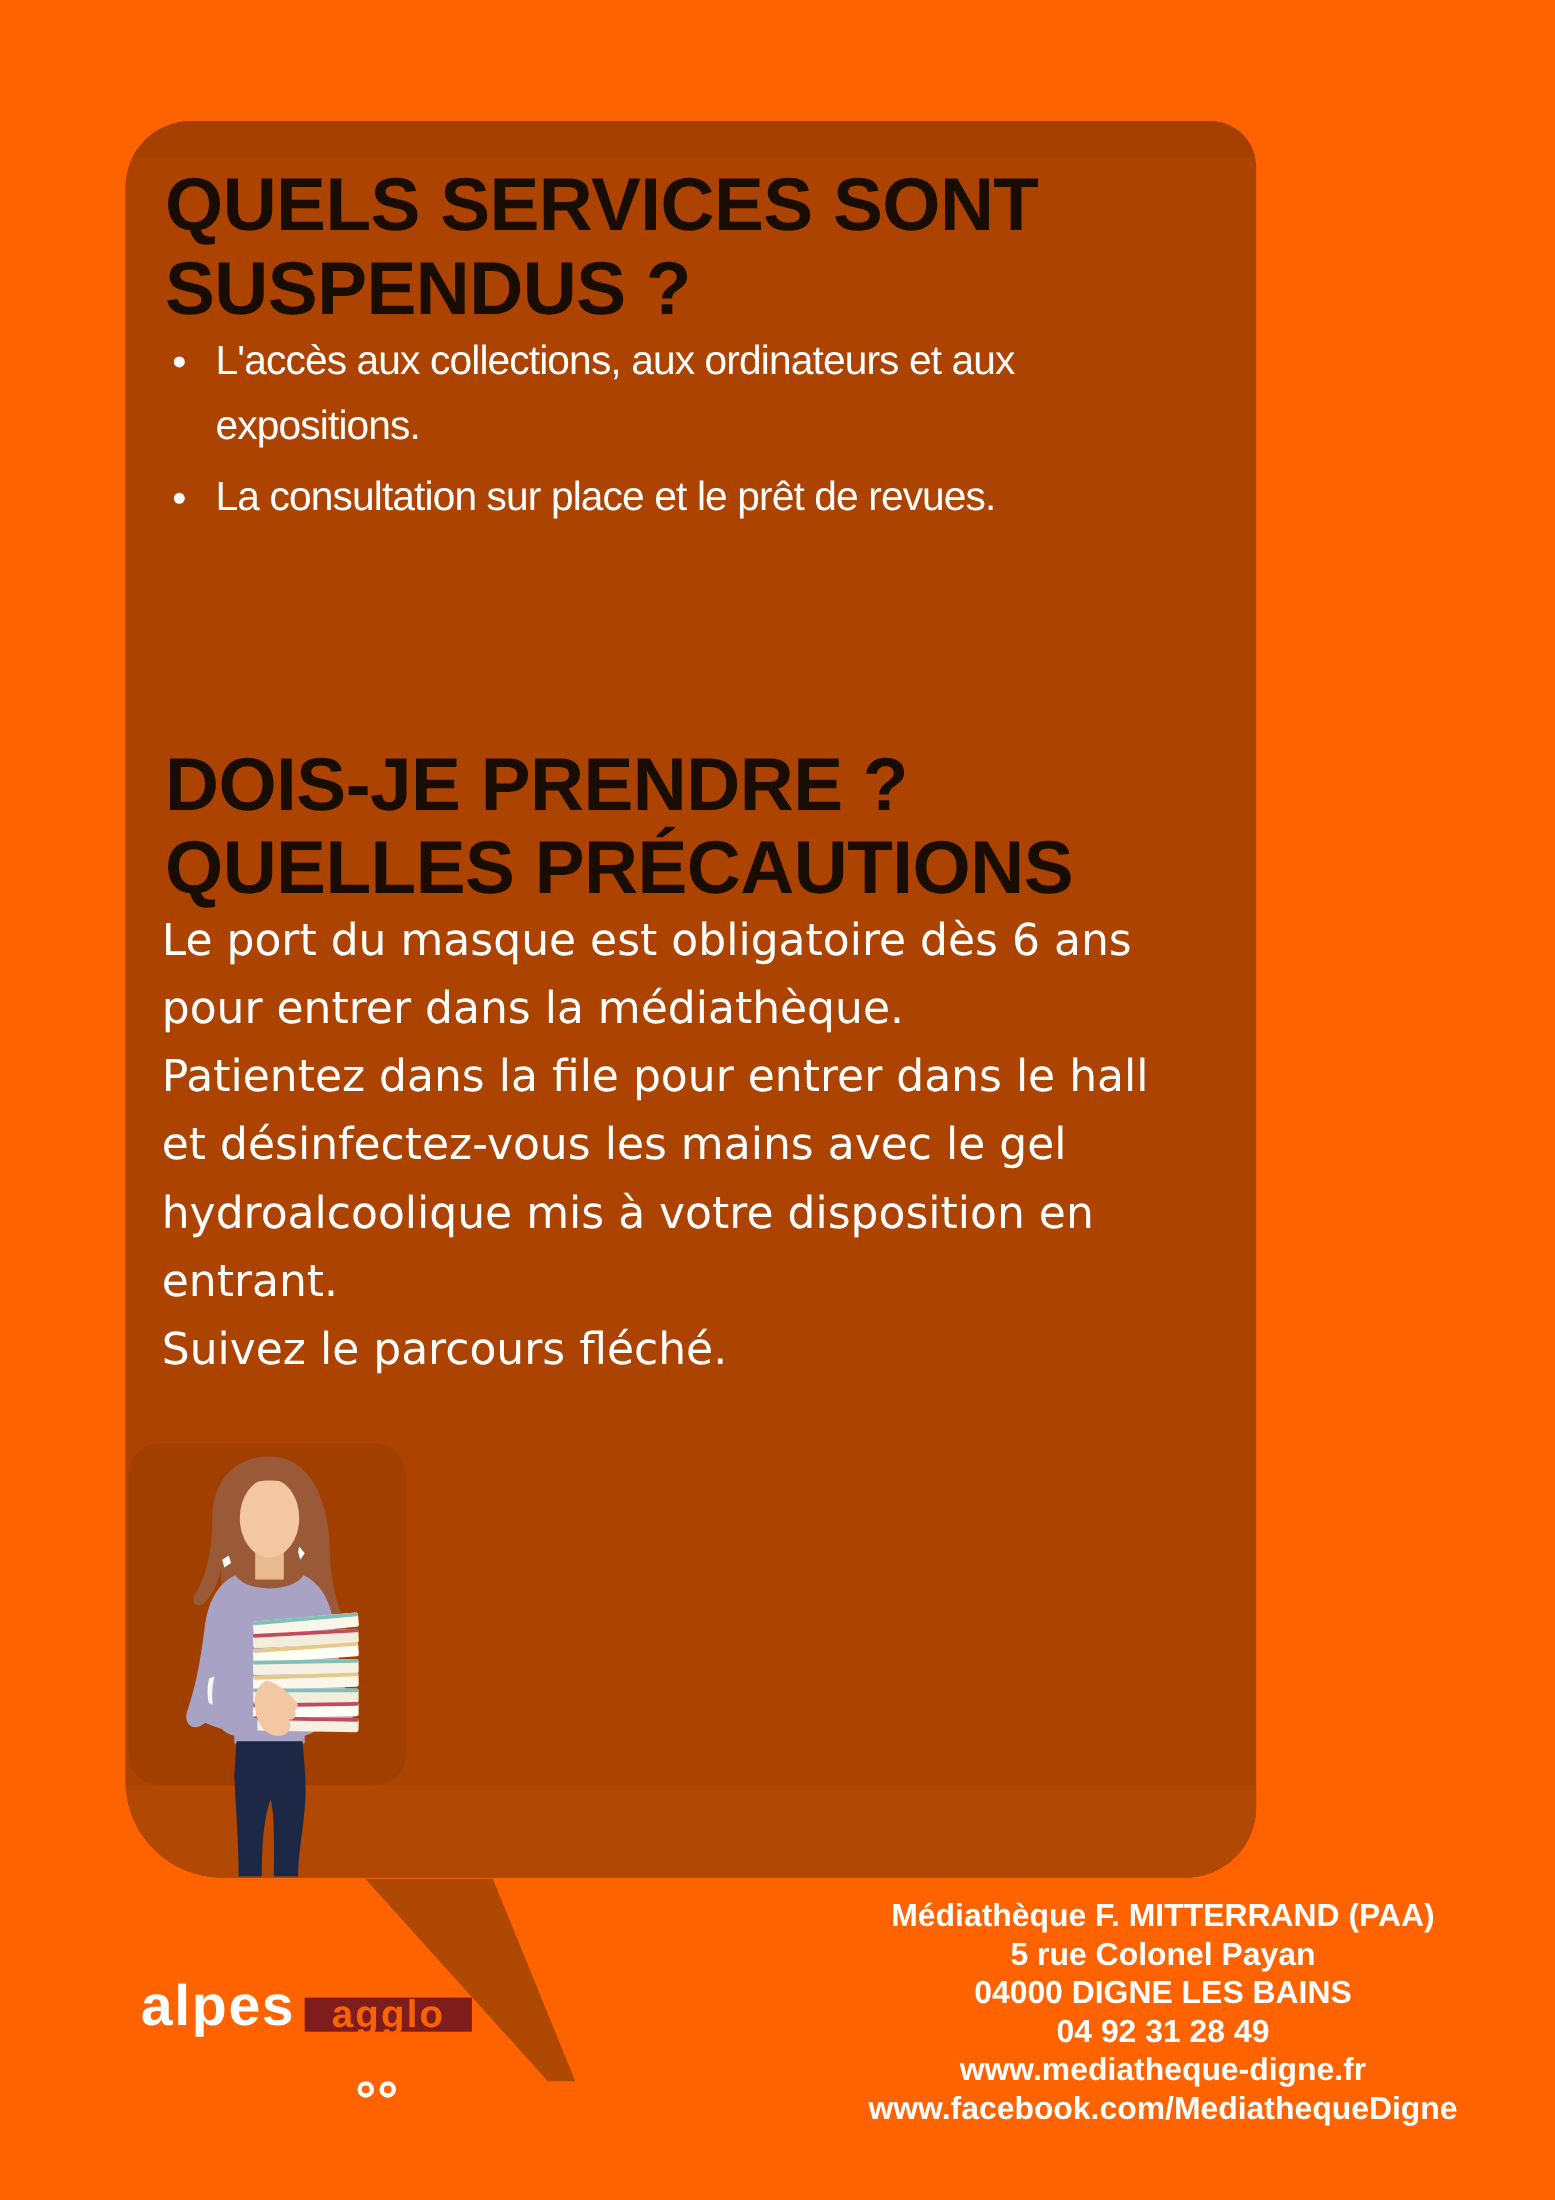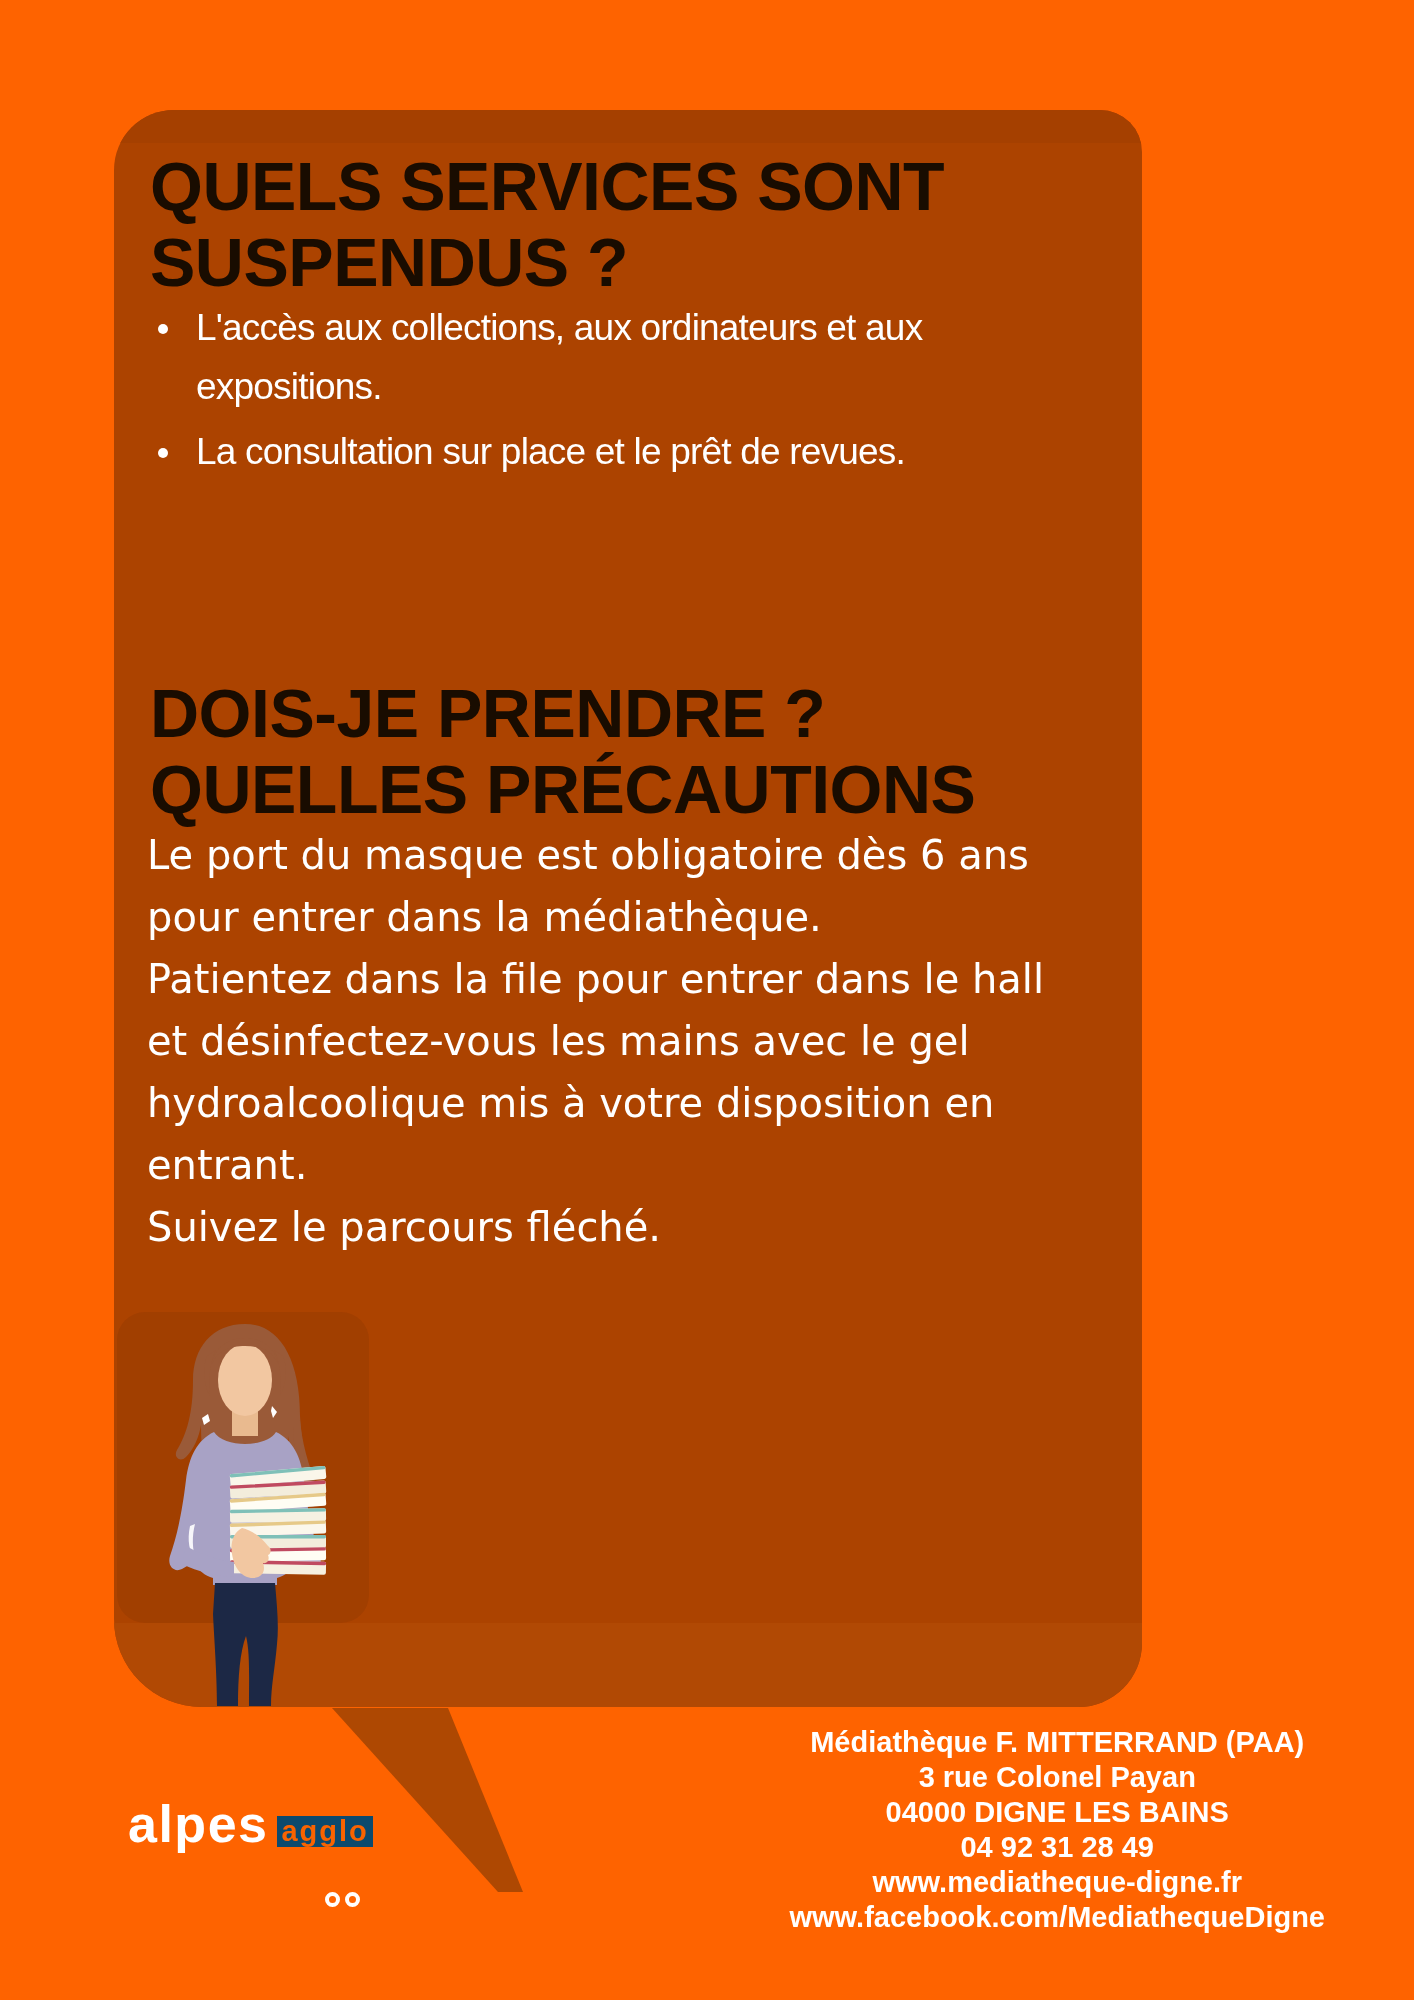--- a/index.html
+++ b/index.html
@@ -49,22 +49,22 @@
   
   .footer{position:absolute;right:89px;top:1725px;text-align:center;color:var(--text);
           font-size:29px;line-height:35px;font-weight:700;}
 
   
   .logo{position:absolute;left:128px;top:1797px;color:var(--text);font-weight:700;}
   .logo-line1{font-size:52px;line-height:54px;letter-spacing:1.5px;}
   .logo-row{display:flex;align-items:center;height:54px;}
   .logo-line2{font-size:52px;line-height:54px;letter-spacing:1.5px;}
   .logo-badge{display:inline-block;margin-left:9px;margin-top:14px;height:31px;line-height:31px;
-              background:#0c4a6e;color:var(--badge-text);font-size:29px;font-weight:700;
-              letter-spacing:2px;padding:0 4px;}
+              background:#7f1d1d;color:var(--badge-text);font-size:35px;font-weight:700;
+              letter-spacing:2px;padding:0 24px;}
   .logo-donut{position:absolute;width:15px;height:15px;border:4px solid #FFFFFF;border-radius:50%;top:95px;}
   .donut-1{left:197px;}
   .donut-2{left:217px;}
 </style>
 </head>
 <body>
 
 <div class="poster">
 
   <div class="bubble">
@@ -162,21 +162,21 @@
 
     <path fill="#A8A2C5" d="M32,244 C48,252 66,256 84,257 L84,242 C66,240 48,233 36,226 Z"></path>
 
     <path fill="#F2C7A1" d="M92,208 C84,212 80,222 82,234 C84,248 92,258 103,258 C112,258 116,251 113,243 C117,244 120,240 118,235 C121,234 122,229 118,226 C112,218 102,210 92,208 Z"></path>
 
     <path fill="#1C2845" d="M65,263 L125,263 C127,286 129,306 127,324 C125,348 121,366 121,386 L99,386 C99,356 100,332 96,316 C90,332 88,356 88,386 L67,386 C67,354 64,316 63,294 Z"></path>
   </svg>
 
   <div class="footer">
     <div>Médiathèque F. MITTERRAND (PAA)</div>
-    <div>3 rue Colonel Payan</div>
+    <div>5 rue Colonel Payan</div>
     <div>04000 DIGNE LES BAINS</div>
     <div>04 92 31 28 49</div>
     <div>www.mediatheque-digne.fr</div>
     <div>www.facebook.com/MediathequeDigne</div>
   </div>
 
   <div class="logo">
     <div class="logo-row">
       <span class="logo-line2">alpes</span>
       <span class="logo-badge">agglo</span>

